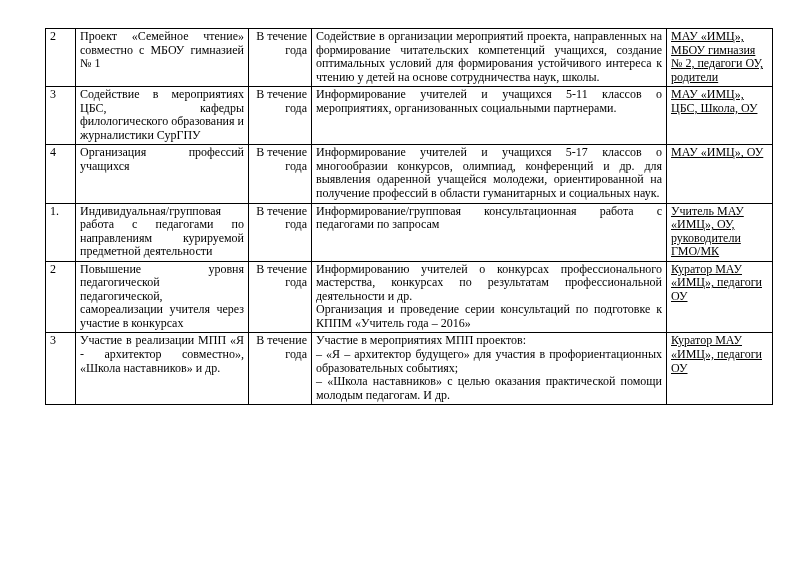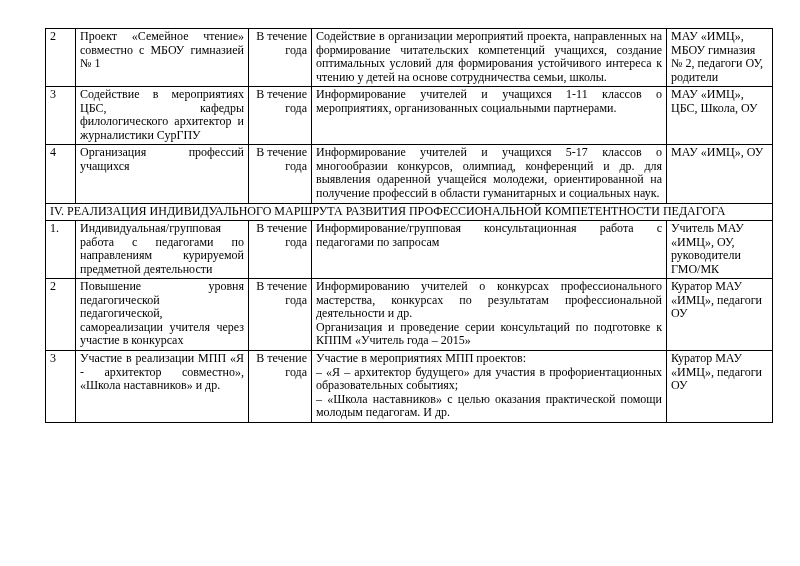--- a/index.html
+++ b/index.html
@@ -47,20 +47,21 @@
   }
   td.cell-period {
     text-align: right;
   }
   td.cell-content {
     text-align: justify;
     white-space: pre-line;
   }
   td.cell-responsible {
     text-align: left;
+    text-decoration: underline;
   }
   td.section-cell {
     text-align: left;
     padding: 1px 2px 2px 2px;
     white-space: nowrap;
     overflow: hidden;
   }
 </style>
 </head>
 <body>
@@ -72,53 +73,50 @@
       <col style="width:173px">
       <col style="width:63px">
       <col style="width:355px">
       <col style="width:106px">
     </colgroup>
     <tbody>
         <tr>
           <td class="cell-num">2</td>
           <td class="cell-activity">Проект «Семейное чтение» совместно с МБОУ гимназией № 1</td>
           <td class="cell-period">В течение года</td>
-          <td class="cell-content">Содействие в организации мероприятий проекта, направленных на формирование читательских компетенций учащихся, создание оптимальных условий для формирования устойчивого интереса к чтению у детей на основе сотрудничества семьи, школы.</td>
+          <td class="cell-content">Содействие в организации мероприятий проекта, направленных на формирование читательских компетенций учащихся, создание оптимальных условий для формирования устойчивого интереса к чтению у детей на основе сотрудничества наук, школы.</td>
           <td class="cell-responsible">МАУ «ИМЦ», МБОУ гимназия № 2, педагоги ОУ, родители</td>
         </tr>
         <tr>
           <td class="cell-num">3</td>
-          <td class="cell-activity">Содействие в мероприятиях ЦБС, кафедры филологического архитектор и журналистики СурГПУ</td>
+          <td class="cell-activity">Содействие в мероприятиях ЦБС, кафедры филологического образования и журналистики СурГПУ</td>
           <td class="cell-period">В течение года</td>
-          <td class="cell-content">Информирование учителей и учащихся 1-11 классов о мероприятиях, организованных социальными партнерами.</td>
+          <td class="cell-content">Информирование учителей и учащихся 5-11 классов о мероприятиях, организованных социальными партнерами.</td>
           <td class="cell-responsible">МАУ «ИМЦ», ЦБС, Школа, ОУ</td>
         </tr>
         <tr>
           <td class="cell-num">4</td>
           <td class="cell-activity">Организация профессий учащихся</td>
           <td class="cell-period">В течение года</td>
           <td class="cell-content">Информирование учителей и учащихся 5-17 классов о многообразии конкурсов, олимпиад, конференций и др. для выявления одаренной учащейся молодежи, ориентированной на получение профессий в области гуманитарных и социальных наук.</td>
           <td class="cell-responsible">МАУ «ИМЦ», ОУ</td>
-        </tr>
-        <tr>
-          <td colspan="5" class="section-cell">IV. РЕАЛИЗАЦИЯ ИНДИВИДУАЛЬНОГО МАРШРУТА РАЗВИТИЯ ПРОФЕССИОНАЛЬНОЙ КОМПЕТЕНТНОСТИ ПЕДАГОГА</td>
         </tr>
         <tr>
           <td class="cell-num">1.</td>
           <td class="cell-activity">Индивидуальная/групповая работа с педагогами по направлениям курируемой предметной деятельности</td>
           <td class="cell-period">В течение года</td>
           <td class="cell-content">Информирование/групповая консультационная работа с педагогами по запросам</td>
           <td class="cell-responsible">Учитель МАУ «ИМЦ», ОУ, руководители ГМО/МК</td>
         </tr>
         <tr>
           <td class="cell-num">2</td>
           <td class="cell-activity">Повышение уровня педагогической педагогической, самореализации учителя через участие в конкурсах</td>
           <td class="cell-period">В течение года</td>
           <td class="cell-content">Информированию учителей о конкурсах профессионального мастерства, конкурсах по результатам профессиональной деятельности и др.
-Организация и проведение серии консультаций по подготовке к КППМ «Учитель года – 2015»</td>
+Организация и проведение серии консультаций по подготовке к КППМ «Учитель года – 2016»</td>
           <td class="cell-responsible">Куратор МАУ «ИМЦ», педагоги ОУ</td>
         </tr>
         <tr>
           <td class="cell-num">3</td>
           <td class="cell-activity">Участие в реализации МПП «Я - архитектор совместно», «Школа наставников» и др.</td>
           <td class="cell-period">В течение года</td>
           <td class="cell-content">Участие в мероприятиях МПП проектов:
 – «Я – архитектор будущего» для участия в профориентационных образовательных событиях;
 – «Школа наставников» с целью оказания практической помощи молодым педагогам. И др.</td>
           <td class="cell-responsible">Куратор МАУ «ИМЦ», педагоги ОУ</td>

